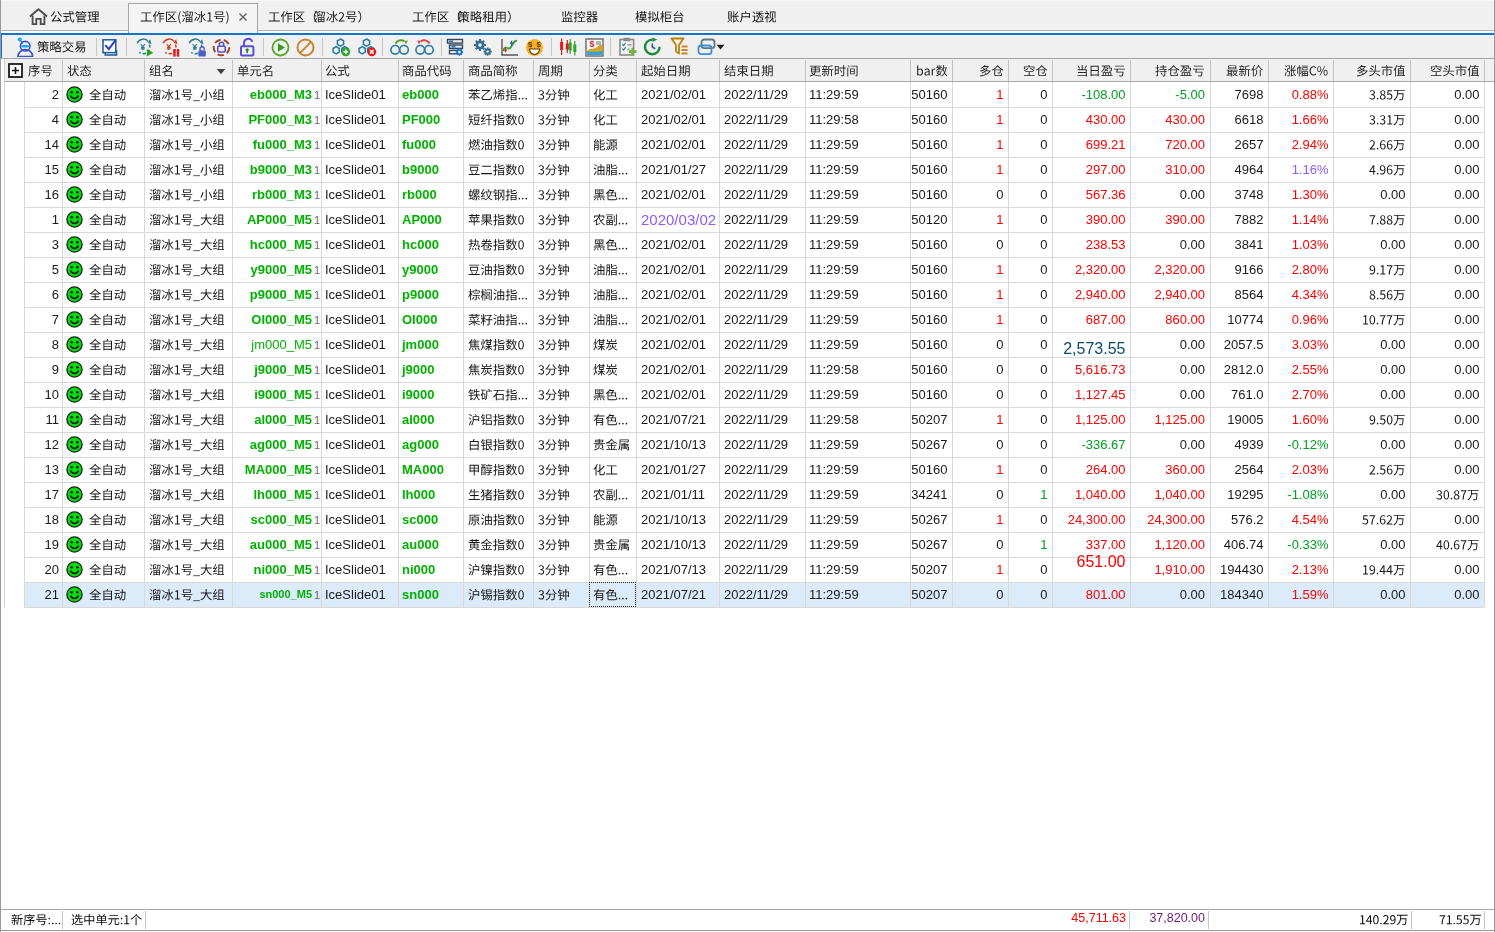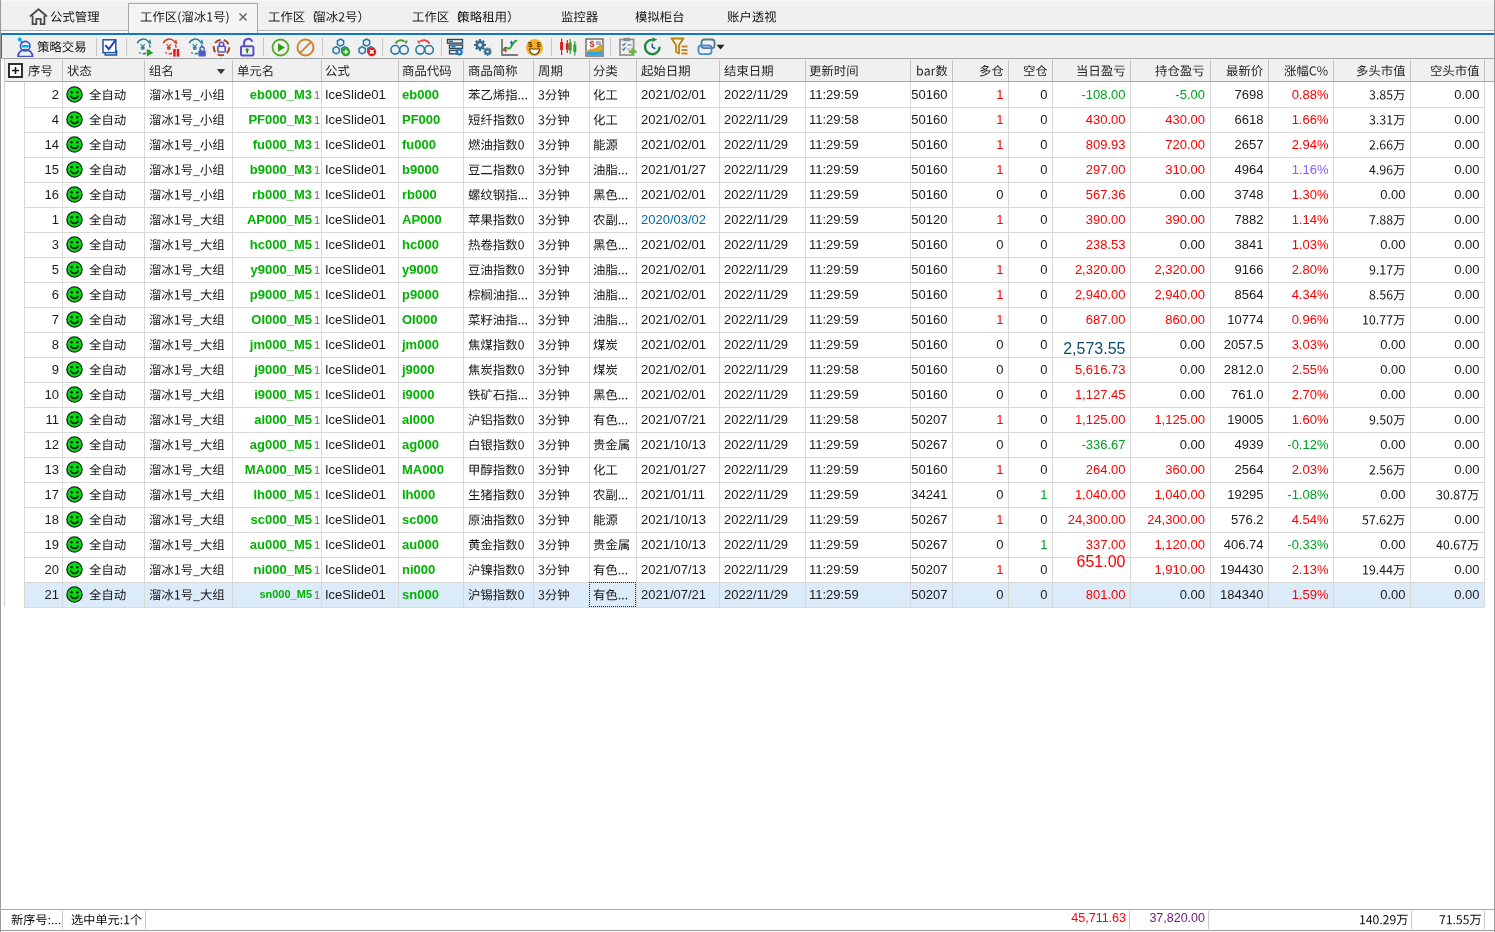--- a/index.html
+++ b/index.html
@@ -786,21 +786,21 @@
 <svg class="r" style="left:593.0px;top:134.6px" width="24.8" height="17" viewBox="0 0 24.8 17" fill="#1a1a1a">
     <use href="#u80fd" transform="translate(0.0,14.4) scale(0.0124,-0.0124)"></use>
     <use href="#u6e90" transform="translate(12.4,14.4) scale(0.0124,-0.0124)"></use>
   </svg>
 <div class="l" style="left:641.0px;top:132px;color:#1a1a1a;font-size:13px">2021/02/01</div>
 <div class="l" style="left:724.0px;top:132px;color:#1a1a1a;font-size:13px">2022/11/29</div>
 <div class="l" style="left:809.0px;top:132px;color:#1a1a1a;font-size:13px">11:29:59</div>
 <div class="n" style="left:857.5px;top:132px;width:90px;color:#1a1a1a;font-size:13px">50160</div>
 <div class="n" style="left:913.5px;top:132px;width:90px;color:#fa0000;font-size:13px">1</div>
 <div class="n" style="left:957.5px;top:132px;width:90px;color:#1a1a1a;font-size:13px">0</div>
-<div class="n" style="left:1035.5px;top:132px;width:90px;color:#fa0000;font-size:13px">809.93</div>
+<div class="n" style="left:1035.5px;top:132px;width:90px;color:#fa0000;font-size:13px">699.21</div>
 <div class="n" style="left:1115.0px;top:132px;width:90px;color:#fa0000;font-size:13px">720.00</div>
 <div class="n" style="left:1173.5px;top:132px;width:90px;color:#1a1a1a;font-size:13px">2657</div>
 <div class="n" style="left:1238.5px;top:132px;width:90px;color:#fa0000;font-size:13px">2.94%</div>
 <svg class="r" style="left:1369.0px;top:134.6px" width="36.5" height="17" viewBox="0 0 36.5 17" fill="#1a1a1a">
     <use href="#u32" transform="translate(0.0,14.4) scale(0.0124,-0.0124)"></use>
     <use href="#u2e" transform="translate(6.9,14.4) scale(0.0124,-0.0124)"></use>
     <use href="#u36" transform="translate(10.3,14.4) scale(0.0124,-0.0124)"></use>
     <use href="#u36" transform="translate(17.2,14.4) scale(0.0124,-0.0124)"></use>
     <use href="#u4e07" transform="translate(24.1,14.4) scale(0.0124,-0.0124)"></use>
   </svg>
@@ -962,21 +962,21 @@
     <use href="#u5206" transform="translate(6.9,14.4) scale(0.0124,-0.0124)"></use>
     <use href="#u949f" transform="translate(19.3,14.4) scale(0.0124,-0.0124)"></use>
   </svg>
 <svg class="r" style="left:593.0px;top:209.6px" width="35.1" height="17" viewBox="0 0 35.1 17" fill="#1a1a1a">
     <use href="#u519c" transform="translate(0.0,14.4) scale(0.0124,-0.0124)"></use>
     <use href="#u526f" transform="translate(12.4,14.4) scale(0.0124,-0.0124)"></use>
     <use href="#u2e" transform="translate(24.8,14.4) scale(0.0124,-0.0124)"></use>
     <use href="#u2e" transform="translate(28.2,14.4) scale(0.0124,-0.0124)"></use>
     <use href="#u2e" transform="translate(31.7,14.4) scale(0.0124,-0.0124)"></use>
   </svg>
-<div class="l" style="left:641.0px;top:207px;color:#0369a1;font-size:13px">2020/03/02</div>
+<div class="l" style="left:641.0px;top:207px;color:#8b5cf6;font-size:15px">2020/03/02</div>
 <div class="l" style="left:724.0px;top:207px;color:#1a1a1a;font-size:13px">2022/11/29</div>
 <div class="l" style="left:809.0px;top:207px;color:#1a1a1a;font-size:13px">11:29:59</div>
 <div class="n" style="left:857.5px;top:207px;width:90px;color:#1a1a1a;font-size:13px">50120</div>
 <div class="n" style="left:913.5px;top:207px;width:90px;color:#fa0000;font-size:13px">1</div>
 <div class="n" style="left:957.5px;top:207px;width:90px;color:#1a1a1a;font-size:13px">0</div>
 <div class="n" style="left:1035.5px;top:207px;width:90px;color:#fa0000;font-size:13px">390.00</div>
 <div class="n" style="left:1115.0px;top:207px;width:90px;color:#fa0000;font-size:13px">390.00</div>
 <div class="n" style="left:1173.5px;top:207px;width:90px;color:#1a1a1a;font-size:13px">7882</div>
 <div class="n" style="left:1238.5px;top:207px;width:90px;color:#fa0000;font-size:13px">1.14%</div>
 <svg class="r" style="left:1369.0px;top:209.6px" width="36.5" height="17" viewBox="0 0 36.5 17" fill="#1a1a1a">
@@ -1248,21 +1248,21 @@
   </svg>
 <svg class="r" style="left:148.5px;top:334.6px" width="75.8" height="17" viewBox="0 0 75.8 17" fill="#1a1a1a">
     <use href="#u6e9c" transform="translate(0.0,14.4) scale(0.0124,-0.0124)"></use>
     <use href="#u51b0" transform="translate(12.4,14.4) scale(0.0124,-0.0124)"></use>
     <use href="#u31" transform="translate(24.8,14.4) scale(0.0124,-0.0124)"></use>
     <use href="#u53f7" transform="translate(31.7,14.4) scale(0.0124,-0.0124)"></use>
     <use href="#u5f" transform="translate(44.1,14.4) scale(0.0124,-0.0124)"></use>
     <use href="#u5927" transform="translate(51.0,14.4) scale(0.0124,-0.0124)"></use>
     <use href="#u7ec4" transform="translate(63.4,14.4) scale(0.0124,-0.0124)"></use>
   </svg>
-<div class="n" style="left:222px;top:332px;width:90px;color:#00b200;font-weight:bold;font-size:13px">jm000_M5</div>
+<div class="n" style="left:222px;top:332px;width:90px;color:#00b200;font-weight:normal;font-size:13px">jm000_M5</div>
 <div class="l" style="left:314px;top:333px;color:#6a6a6a;font-size:11px">1</div>
 <div class="l" style="left:325.0px;top:332px;color:#1a1a1a;font-size:13px">IceSlide01</div>
 <div class="l" style="left:402.0px;top:332px;color:#00b200;font-weight:bold;font-size:13px">jm000</div>
 <svg class="r" style="left:467.5px;top:334.6px" width="56.5" height="17" viewBox="0 0 56.5 17" fill="#1a1a1a">
     <use href="#u7126" transform="translate(0.0,14.4) scale(0.0124,-0.0124)"></use>
     <use href="#u7164" transform="translate(12.4,14.4) scale(0.0124,-0.0124)"></use>
     <use href="#u6307" transform="translate(24.8,14.4) scale(0.0124,-0.0124)"></use>
     <use href="#u6570" transform="translate(37.2,14.4) scale(0.0124,-0.0124)"></use>
     <use href="#u30" transform="translate(49.6,14.4) scale(0.0124,-0.0124)"></use>
   </svg>

